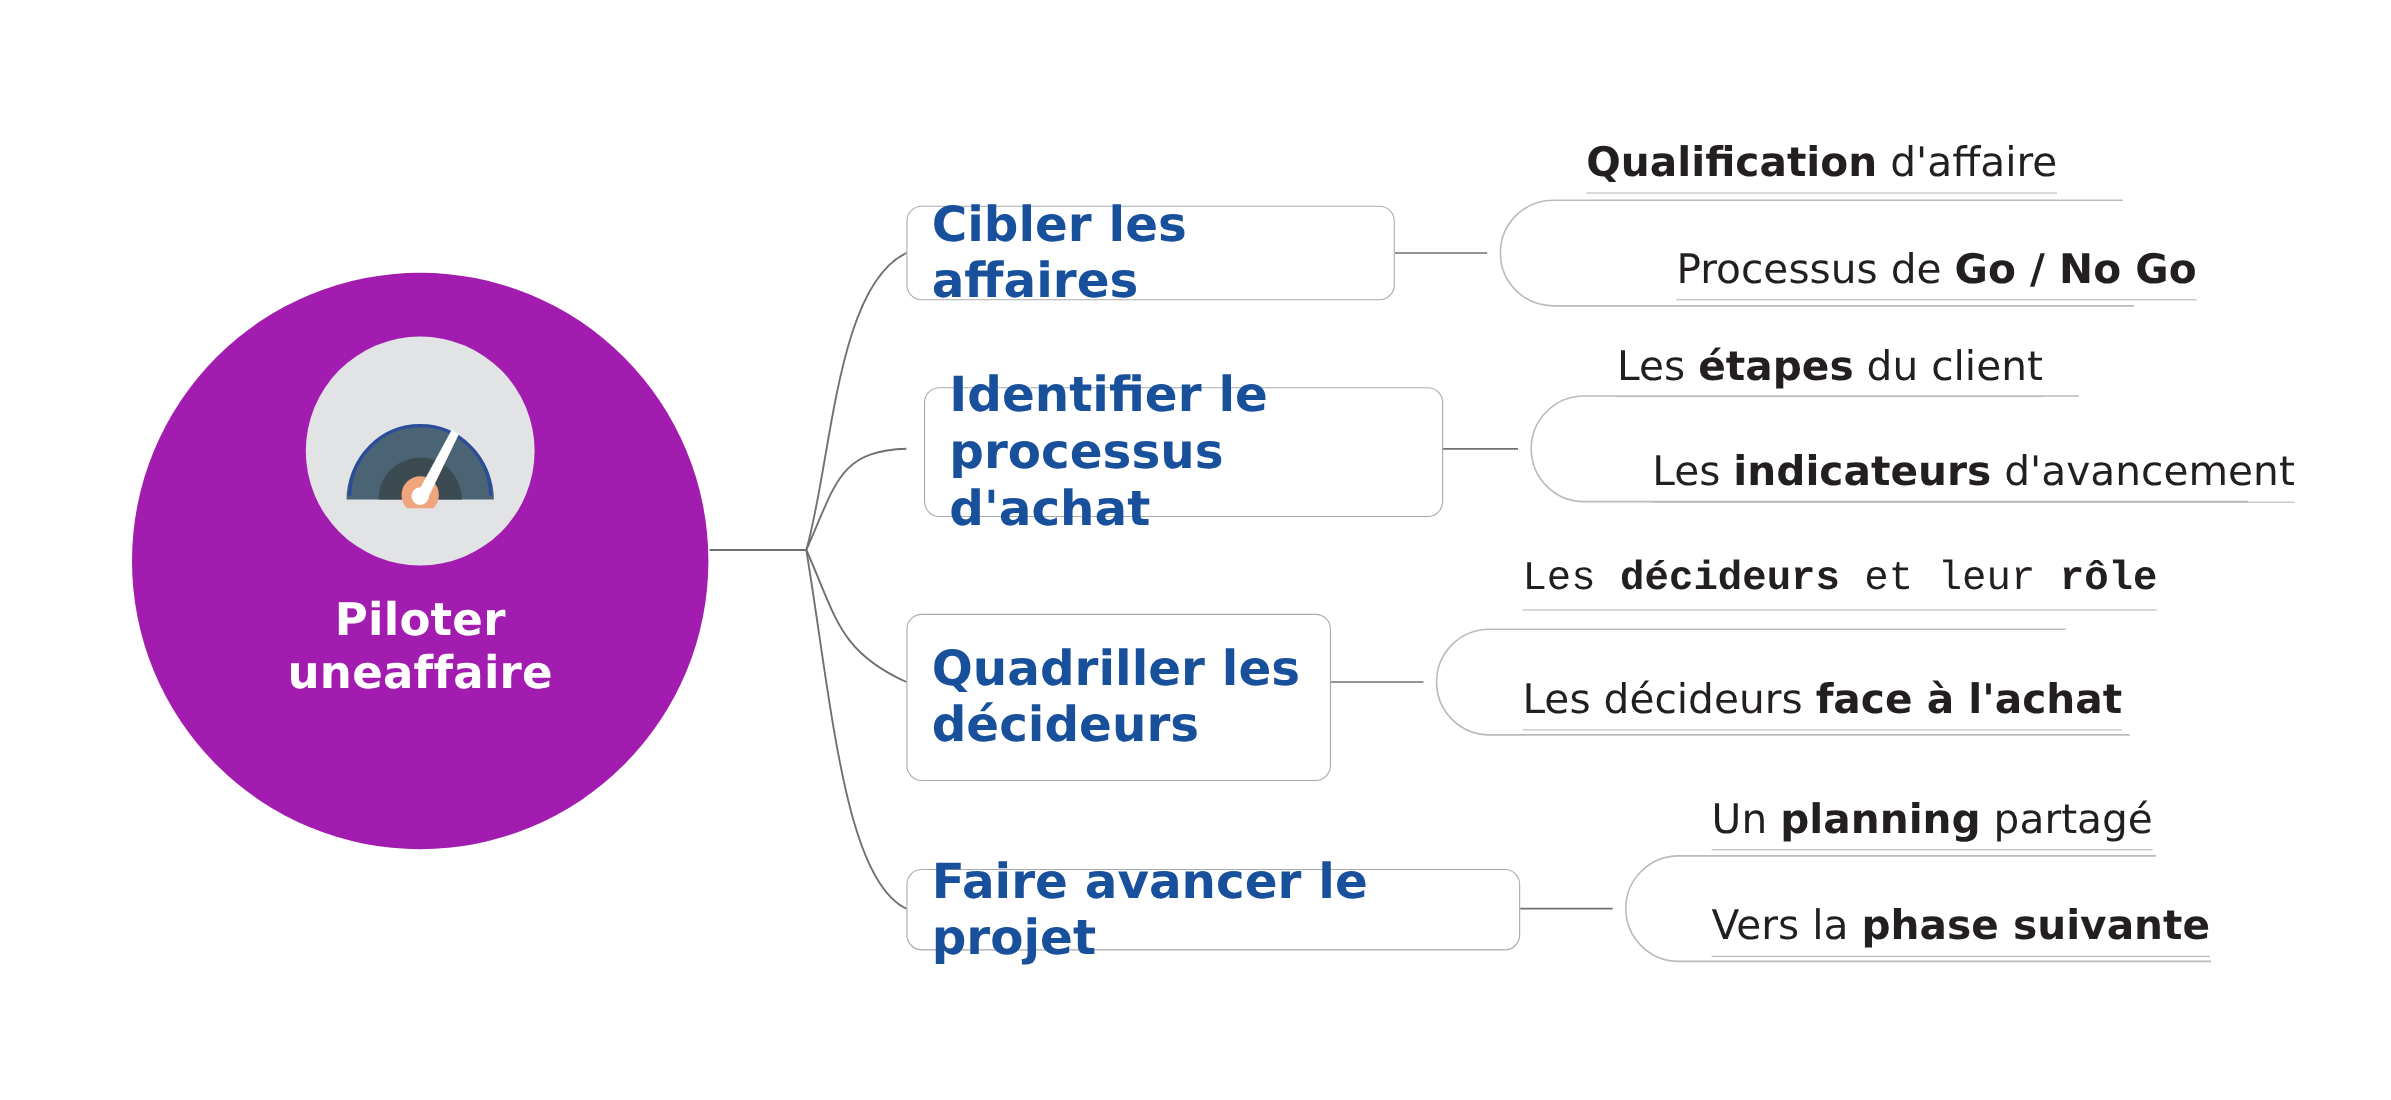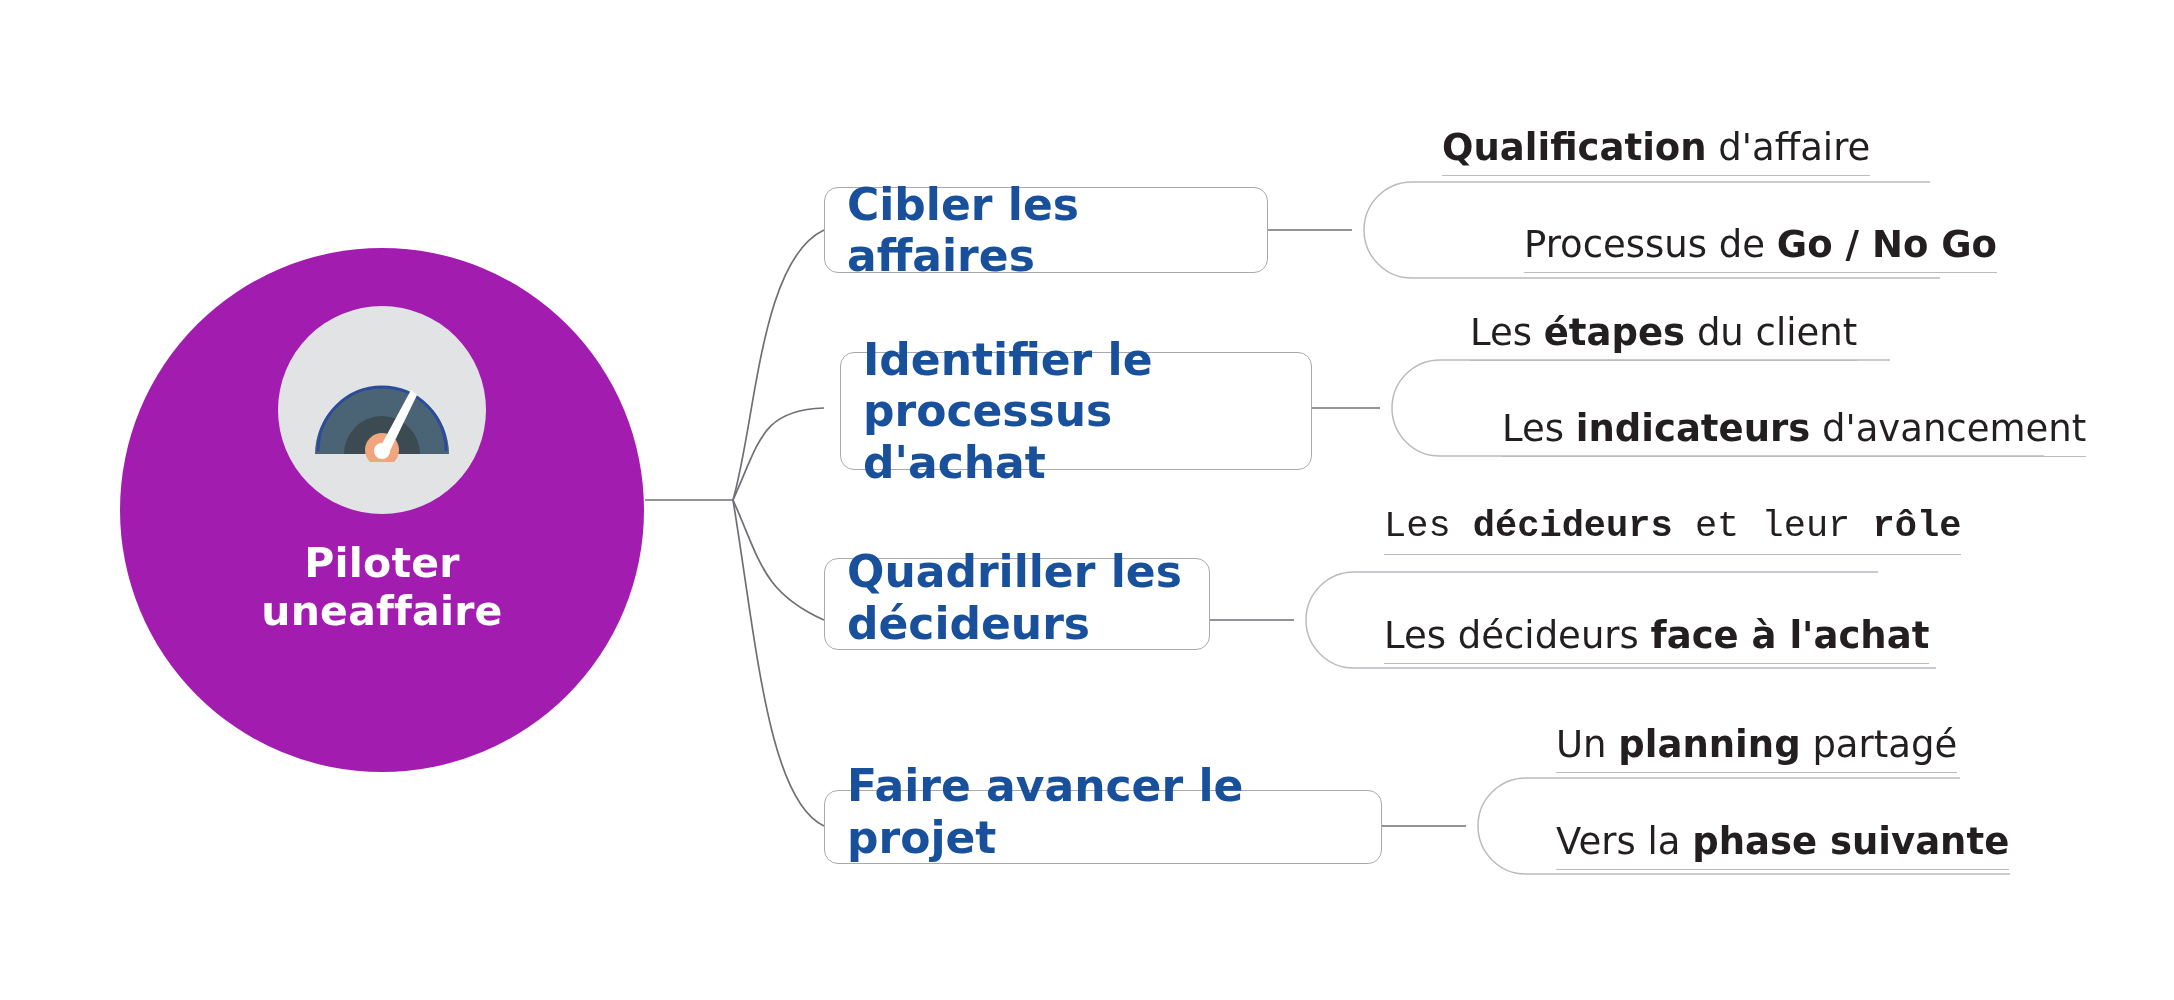--- a/index.html
+++ b/index.html
@@ -144,28 +144,28 @@
       </div>
   </div>
 
   <div class="branch" style="left:824px; top:352px; width:472px; height:118px;margin-left:16px;">
     <div>
         <span>Identifier le</span>
         <span>processus d'achat</span>
       </div>
   </div>
 
-  <div class="branch" style="left:824px; top:558px; width:386px; height:92px;align-items:flex-end;">
+  <div class="branch" style="left:824px; top:558px; width:386px; height:152px;">
     <div>
         <span>Quadriller les</span>
         <span>décideurs</span>
       </div>
   </div>
 
-  <div class="branch" style="left:824px; top:790px; width:558px; height:74px;align-items:flex-end;">
+  <div class="branch" style="left:824px; top:790px; width:558px; height:74px;">
     <div>
         <span>Faire avancer le projet</span>
       </div>
   </div>
 
   <div class="leaf-text" style="left:1442px; top:129px;"><b>Qualification</b><span> d'affaire</span></div>
   <div class="leaf-text" style="left:1524px; top:226px;"><span>Processus de </span><b>Go / No Go</b></div>
 
   <div class="leaf-text" style="left:1470px; top:314px;"><span>Les </span><b>étapes</b><span> du client</span></div>
   <div class="leaf-text" style="left:1470px; top:410px;margin-left:32px;"><span>Les </span><b>indicateurs</b><span> d'avancement</span></div>

